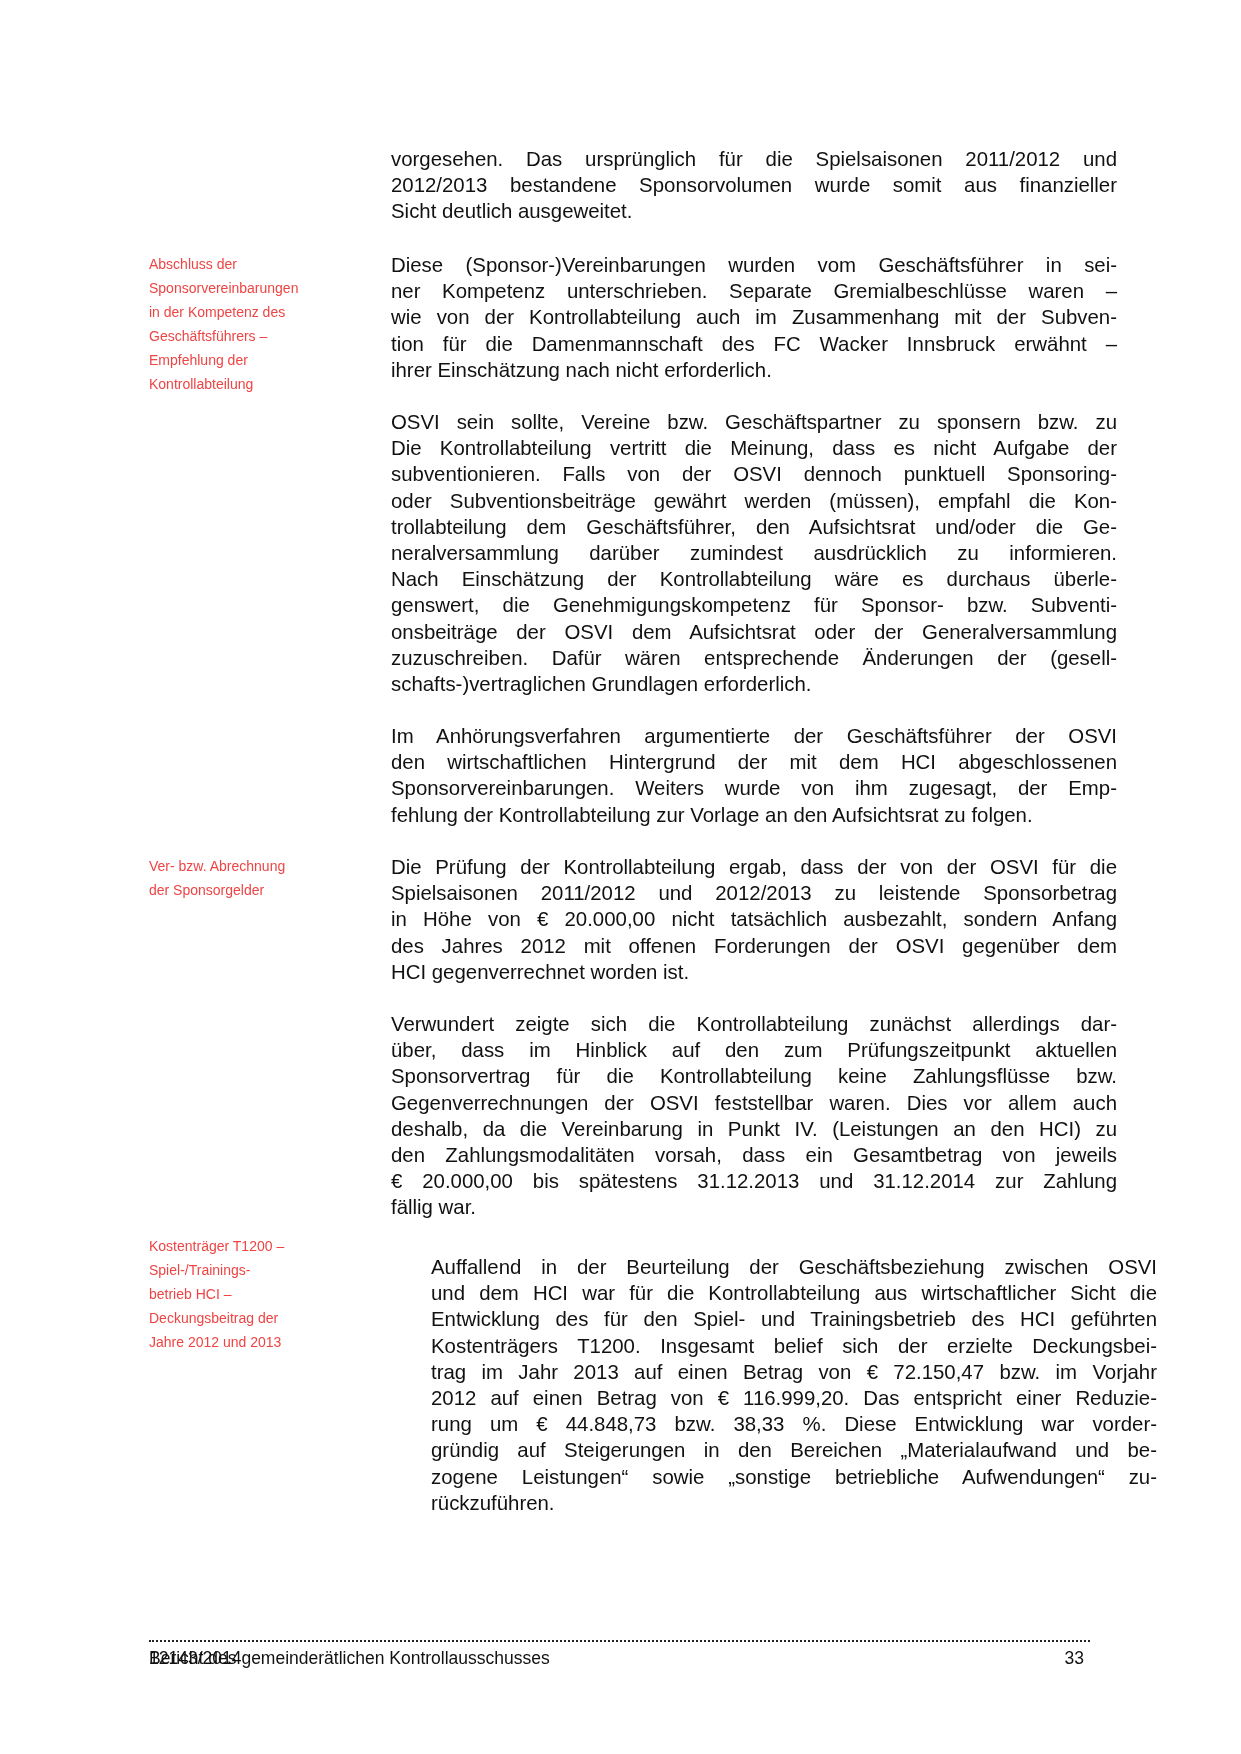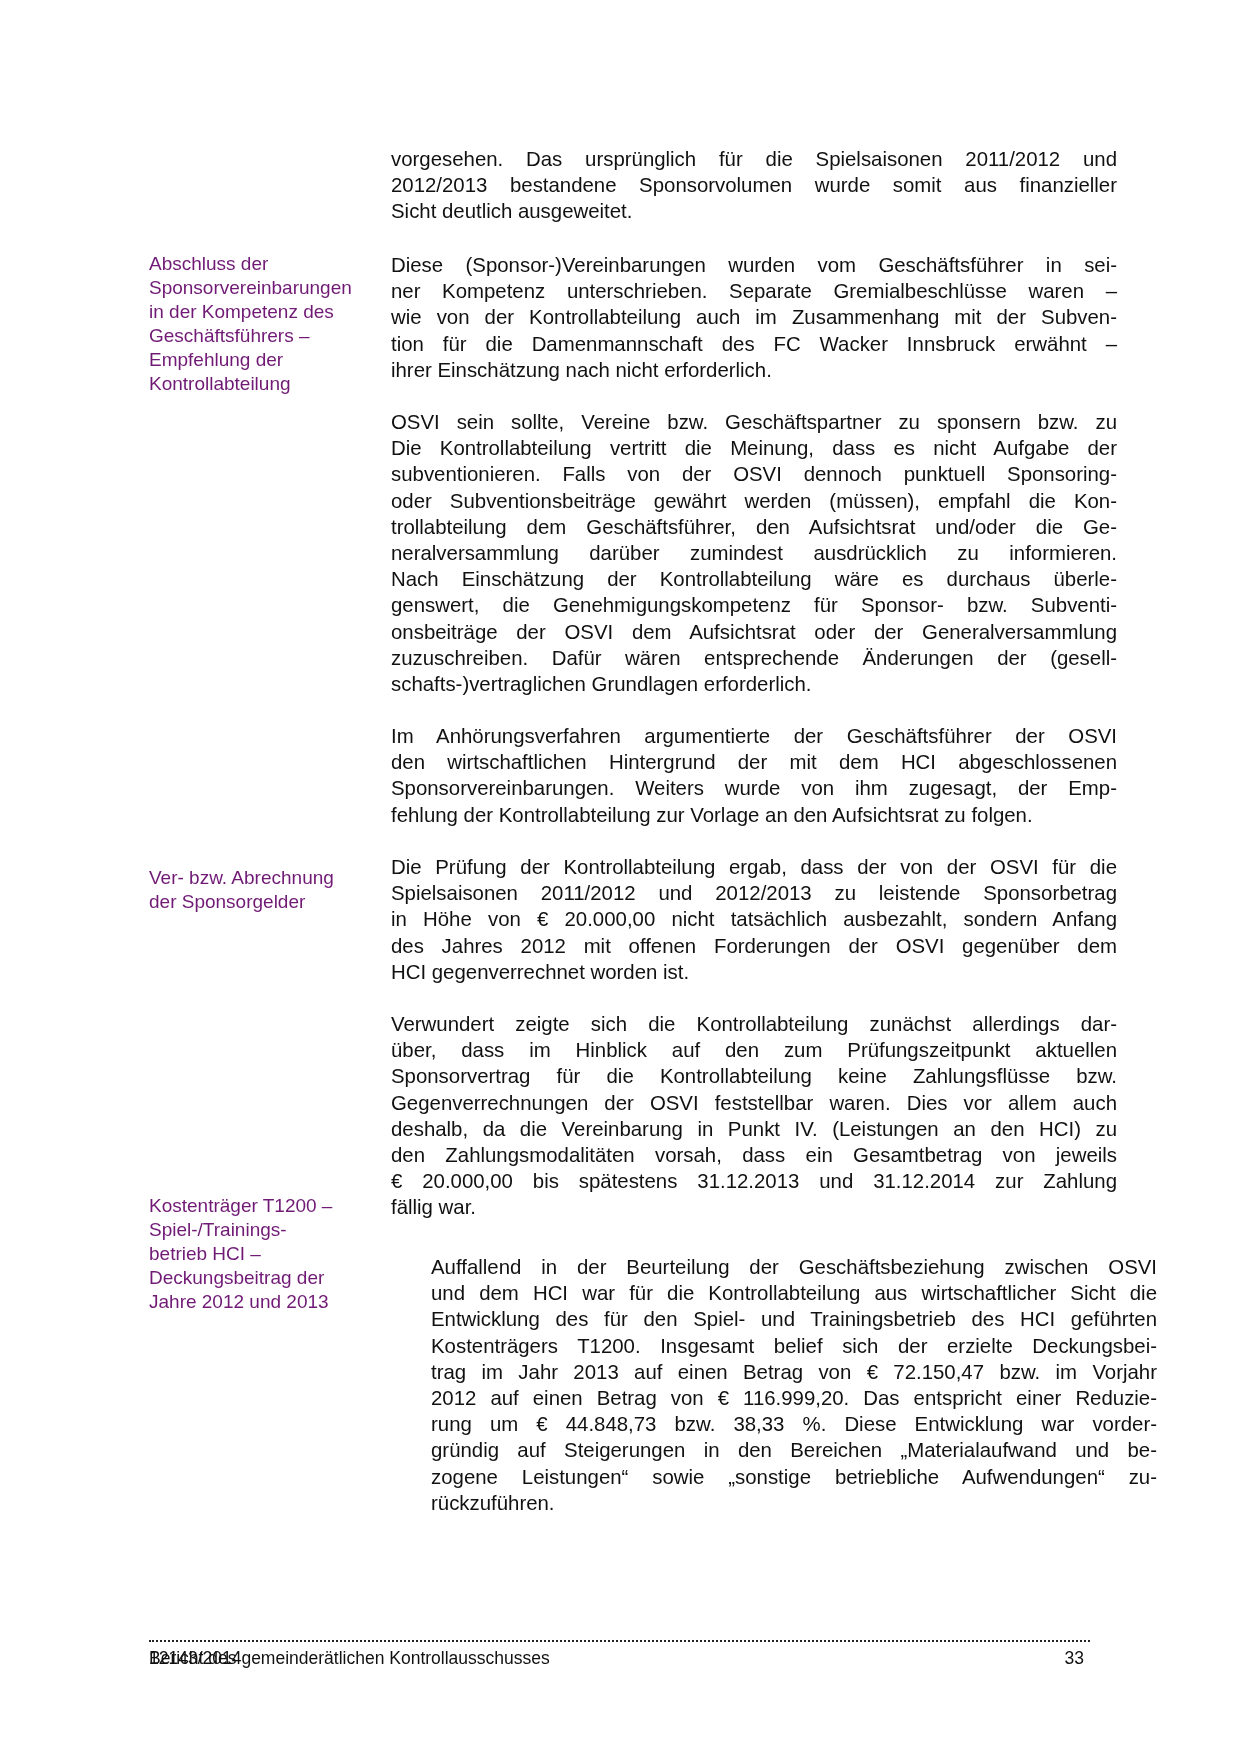--- a/index.html
+++ b/index.html
@@ -1,20 +1,20 @@
 <!DOCTYPE html>
 <html><head>
 <meta charset="utf-8">
 <style>
   html, body { margin: 0; padding: 0; background: #ffffff; }
   body { width: 1241px; height: 1754px; position: relative; overflow: hidden;
          font-family: "Liberation Sans", sans-serif; color: #111111; }
   .page { position: absolute; left: 0; top: 0; width: 1241px; height: 1754px; }
-  .margin-note { position: absolute; left: 149px; width: 230px; color: #701a75;
-                 font-size: 19px; line-height: 24px; }
+  .margin-note { position: absolute; left: 149px; width: 230px; color: #ef4444;
+                 font-size: 14px; line-height: 24px; }
   .margin-note .ml { display: block; white-space: nowrap; }
   .para { position: absolute; left: 391px; width: 726px; font-size: 20.4px; line-height: 26.2px; }
   .para .ln { display: block; text-align: justify; text-align-last: justify; white-space: nowrap; height: 26.2px; }
   .para .ln.last { text-align-last: left; }
   .footer-rule { position: absolute; left: 149px; top: 1640px; width: 941px; height: 0;
                  border-top: 2px dotted #222222; }
   .footer { position: absolute; left: 149px; top: 1647px; width: 941px; font-size: 17.5px;
             line-height: 22px; color: #111111; }
   .footer .left { position: absolute; left: 0; }
   .footer .center { position: absolute; left: 0; width: 100%; text-align: left; }
@@ -27,26 +27,26 @@
 
   <div class="margin-note" style="top:252px;">
     <span class="ml">Abschluss der</span>
     <span class="ml">Sponsorvereinbarungen</span>
     <span class="ml">in der Kompetenz des</span>
     <span class="ml">Geschäftsführers –</span>
     <span class="ml">Empfehlung der</span>
     <span class="ml">Kontrollabteilung</span>
   </div>
 
-  <div class="margin-note" style="top:854px;margin-top:12px;">
+  <div class="margin-note" style="top:854px;">
     <span class="ml">Ver- bzw. Abrechnung</span>
     <span class="ml">der Sponsorgelder</span>
   </div>
 
-  <div class="margin-note" style="top:1194px;">
+  <div class="margin-note" style="top:1234px;">
     <span class="ml">Kostenträger T1200 –</span>
     <span class="ml">Spiel-/Trainings-</span>
     <span class="ml">betrieb HCI –</span>
     <span class="ml">Deckungsbeitrag der</span>
     <span class="ml">Jahre 2012 und 2013</span>
   </div>
 
   <div class="para" style="top:146px;">
     <span class="ln">vorgesehen. Das ursprünglich für die Spielsaisonen 2011/2012 und</span>
     <span class="ln">2012/2013 bestandene Sponsorvolumen wurde somit aus finanzieller</span>

